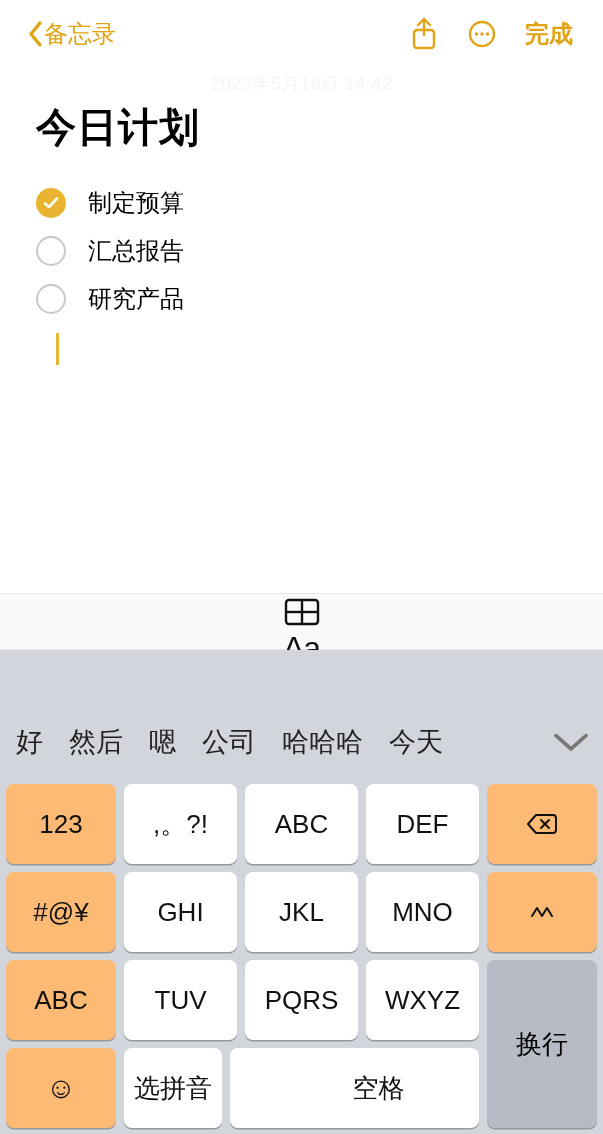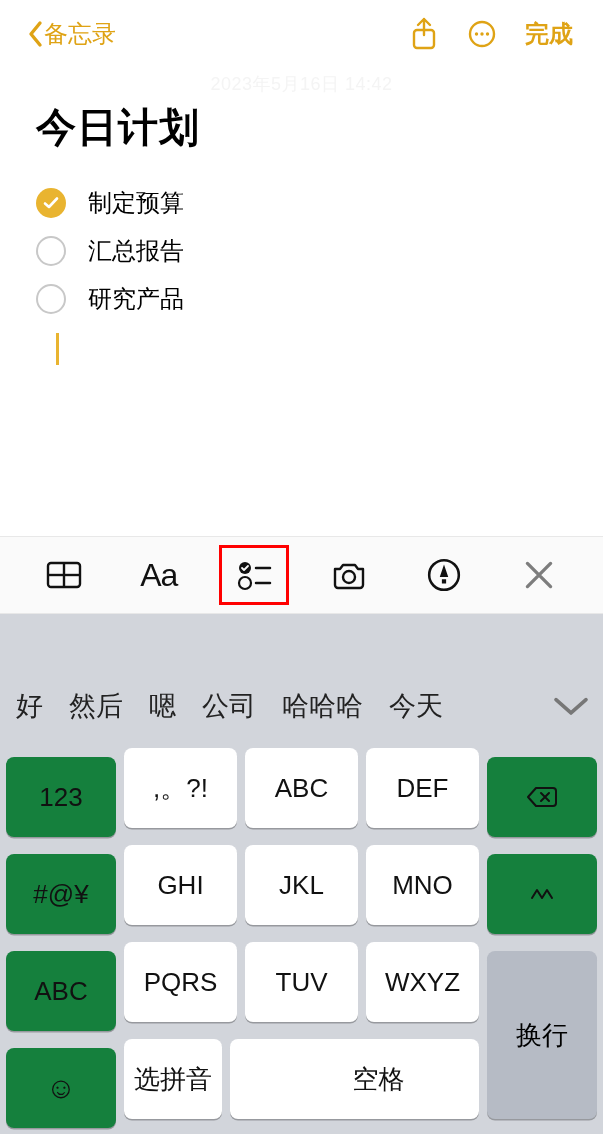--- a/index.html
+++ b/index.html
@@ -22,39 +22,39 @@
     .check-row { display: flex; align-items: center; gap: 22px; padding: 8px 0; }
     .check { width: 30px; height: 30px; border-radius: 50%; flex: none; cursor: pointer; display: flex; align-items: center; justify-content: center; }
     .check.off { border: 2px solid #c8c8c8; }
     .check.on { background: #e9b430; }
     .check.on svg { width: 18px; height: 18px; }
     .check-txt { font-size: 24px; }
     .cursor-line { width: 3px; height: 32px; background: #e9b430; margin: 10px 0 0 20px; animation: blink 1.1s step-end infinite; }
     @keyframes blink { 50% { opacity: 0; } }
 
     
-    .fmt-bar { height: 78px; background: #fafafa; border-top: 1px solid #e8e8e8; border-bottom: 1px solid #e8e8e8; display: flex; align-items: center; justify-content: space-around; padding: 0 16px; }
+    .fmt-bar { height: 57px; background: #fafafa; border-top: 1px solid #e8e8e8; border-bottom: 1px solid #e8e8e8; display: flex; align-items: center; justify-content: space-around; padding: 0 16px; flex-direction: column; }
     .fmt { width: 70px; height: 60px; display: flex; align-items: center; justify-content: center; cursor: pointer; font-size: 30px; color: #111; }
     .fmt svg { width: 36px; height: 36px; }
     .fmt.aa { font-size: 32px; letter-spacing: -1px; }
     .fmt.close { color: #7d7d7d; font-size: 30px; }
     .hl { border: 3px solid #ff0000; }
 
     
     .sugg-gap { height: 56px; background: #d2d5db; }
     .sugg { height: 72px; background: #d2d5db; display: flex; align-items: center; padding: 0 16px; gap: 26px; font-size: 27px; color: #222; position: relative; }
     .sugg-item { cursor: pointer; white-space: nowrap; }
     .sugg-more { position: absolute; right: 12px; top: 18px; width: 40px; height: 36px; background: #d2d5db; display: flex; align-items: center; justify-content: center; color: #777; cursor: pointer; }
     .sugg-more::before { content:""; position:absolute; left:-18px; top:0; bottom:0; width:18px; background: linear-gradient(90deg, rgba(210,213,219,0) 0%, #d2d5db 100%); }
 
     
     .kbd { background: #d2d5db; padding: 6px; display: flex; flex-direction: column; gap: 8px; }
     .krow { display: flex; gap: 8px; }
     .key { background: #fff; border-radius: 8px; box-shadow: 0 1.5px 0 rgba(0,0,0,0.28); display: flex; align-items: center; justify-content: center; font-size: 26px; color: #111; cursor: pointer; height: 80px; }
-    .key.grey { background: #15803d; margin-top: 9px; }
+    .key.grey { background: #fdba74; }
     .w1 { flex: 0 0 110px; }
     .wL { flex: 1; }
     .kenter { flex: 0 0 110px; height: 168px; background: #b6bbc5; border-radius: 8px; box-shadow: 0 1.5px 0 rgba(0,0,0,0.28); display: flex; align-items: center; justify-content: center; font-size: 26px; cursor: pointer; }
     .row4-left { flex: 1; display: flex; flex-direction: column; gap: 8px; }
     .row4-wrap { display: flex; gap: 8px; }
     .emoji { font-size: 30px; }
     .back svg { width: 32px; height: 24px; }
     .caret-key svg { width: 26px; height: 20px; }
     .wspace { flex: 2.05; padding-left: 48px; }
   </style>
@@ -185,22 +185,22 @@
       <div class="key wL">JKL</div>
       <div class="key wL">MNO</div>
       <div class="key grey w1 caret-key">
         <svg viewBox="0 0 26 20">
             <path d="M3 14 L8 6 L13 14 M13 14 L18 6 L23 14" stroke="#111" stroke-width="2" fill="none" stroke-linecap="round" stroke-linejoin="round"></path>
           </svg>
       </div>
     </div>
     <div class="krow">
       <div class="key grey w1">ABC</div>
+      <div class="key wL">TUV</div>
       <div class="key wL">PQRS</div>
-      <div class="key wL">TUV</div>
       <div class="key wL">WXYZ</div>
       <div class="w1"></div>
     </div>
     <div class="krow" style="margin-top:-88px;">
       <div class="row4-wrap" style="flex:1;">
         <div class="row4-left">
           <div style="height:80px;"></div>
           <div class="krow">
             <div class="key grey w1 emoji">☺</div>
             <div class="key wL">选拼音</div>

